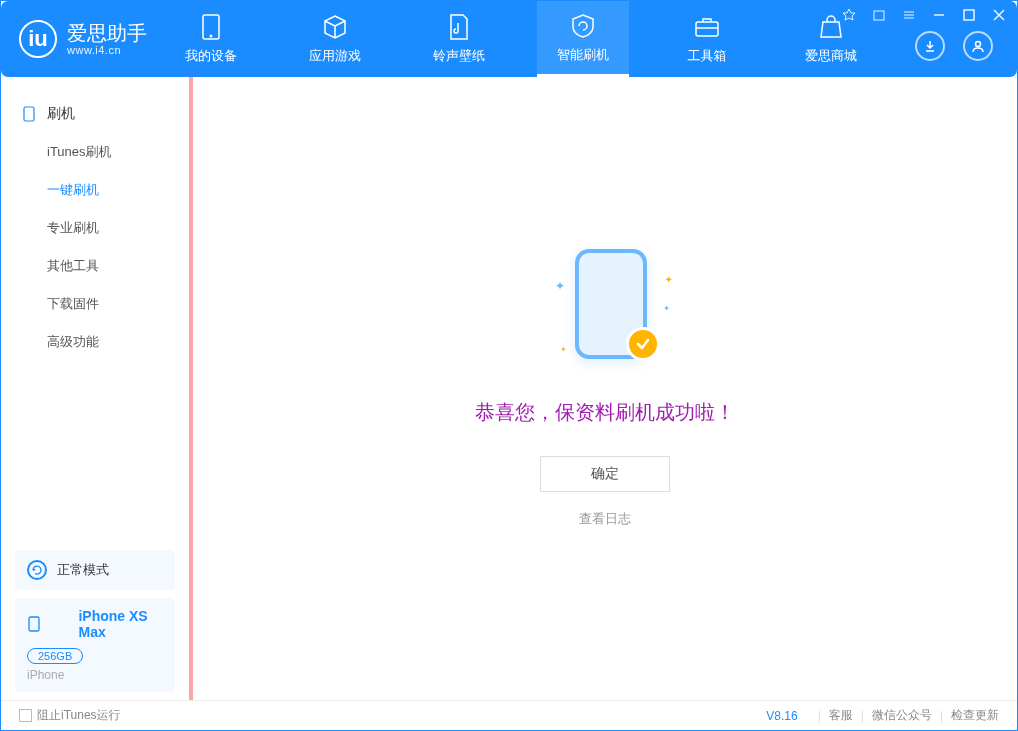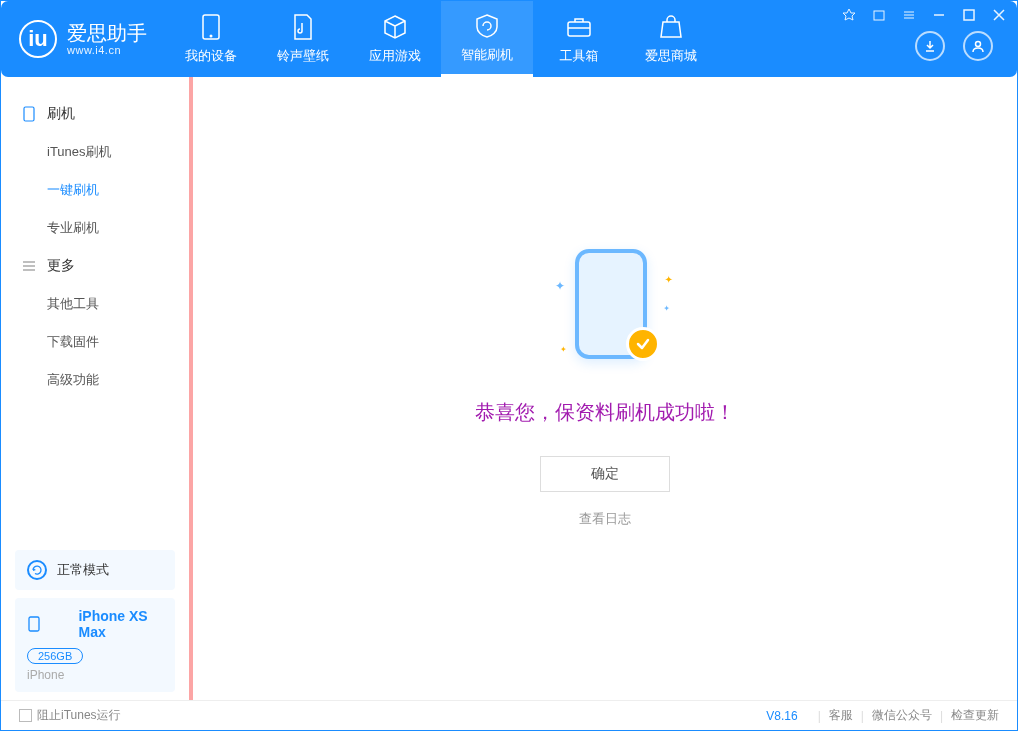--- a/index.html
+++ b/index.html
@@ -4,21 +4,21 @@
 <style>
 * { margin: 0; padding: 0; box-sizing: border-box; font-family: "Microsoft YaHei", sans-serif; }
 body { background: #fff; width: 1018px; height: 731px; border: 1px solid #1a8cff; overflow: hidden; }
 
 .titlebar { height: 76px; background: linear-gradient(90deg, #1a8cff 0%, #1a8cff 100%); display: flex; align-items: center; color: #fff; position: relative; border-radius: 7px; }
 .logo-area { display: flex; align-items: center; padding: 0 18px; }
 .logo-badge { width: 38px; height: 38px; border-radius: 50%; border: 2px solid #fff; display: flex; align-items: center; justify-content: center; font-size: 22px; font-weight: bold; margin-right: 10px; }
 .logo-text { font-size: 20px; font-weight: 400; line-height: 1.1; }
 .logo-url { font-size: 11px; opacity: 0.9; letter-spacing: 0.5px; }
 
-.nav-tabs { display: flex; height: 100%; }
+.nav-tabs { display: flex; height: 100%; gap: 32px; }
 .nav-tab { width: 92px; height: 100%; display: flex; flex-direction: column; align-items: center; justify-content: center; cursor: pointer; font-size: 13px; }
 .nav-tab.active { background: rgba(255,255,255,0.12); border-bottom: 3px solid #fff; }
 .nav-icon { width: 28px; height: 28px; margin-bottom: 6px; display: flex; align-items: center; justify-content: center; }
 
 .win-controls { position: absolute; top: 6px; right: 10px; display: flex; gap: 14px; align-items: center; }
 .win-btn { width: 16px; height: 16px; cursor: pointer; opacity: 0.9; display: flex; align-items: center; justify-content: center; }
 
 .top-right-icons { position: absolute; bottom: 16px; right: 24px; display: flex; gap: 18px; }
 .circ-btn { width: 30px; height: 30px; border: 2px solid rgba(255,255,255,0.7); border-radius: 50%; display: flex; align-items: center; justify-content: center; cursor: pointer; }
 
@@ -78,34 +78,34 @@
       <div class="nav-icon">
           <svg width="20" height="26" viewBox="0 0 20 26">
             <rect x="2" y="1" width="16" height="24" rx="2" fill="none" stroke="#fff" stroke-width="1.5"></rect>
             <circle cx="10" cy="22" r="1.5" fill="#fff"></circle>
           </svg>
         </div>
       <span>我的设备</span>
     </div>
     <div class="nav-tab">
       <div class="nav-icon">
+          <svg width="26" height="26" viewBox="0 0 26 26">
+            <path d="M13 2 L23 7 L23 19 L13 24 L3 19 L3 7 Z M3 7 L13 12 M23 7 L13 12 M13 12 L13 24" fill="none" stroke="#fff" stroke-width="1.5"></path>
+          </svg>
+        </div>
+      <span>应用游戏</span>
+    </div>
+    <div class="nav-tab">
+      <div class="nav-icon">
           <svg width="22" height="26" viewBox="0 0 22 26">
             <path d="M3 1 H15 L19 5 V25 H3 Z" fill="none" stroke="#fff" stroke-width="1.5"></path>
             <path d="M10 9 V17 A2 2 0 1 1 8 15" fill="none" stroke="#fff" stroke-width="1.5"></path>
           </svg>
         </div>
       <span>铃声壁纸</span>
-    </div>
-    <div class="nav-tab">
-      <div class="nav-icon">
-          <svg width="26" height="26" viewBox="0 0 26 26">
-            <path d="M13 2 L23 7 L23 19 L13 24 L3 19 L3 7 Z M3 7 L13 12 M23 7 L13 12 M13 12 L13 24" fill="none" stroke="#fff" stroke-width="1.5"></path>
-          </svg>
-        </div>
-      <span>应用游戏</span>
     </div>
     <div class="nav-tab active">
       <div class="nav-icon">
           <svg width="26" height="26" viewBox="0 0 26 26">
             <path d="M13 2 L23 6 V14 C23 19 18 23 13 24 C8 23 3 19 3 14 V6 Z" fill="none" stroke="#fff" stroke-width="1.5"></path>
             <path d="M9 13 A4 4 0 1 1 13 17" fill="none" stroke="#fff" stroke-width="1.5"></path>
           </svg>
         </div>
       <span>智能刷机</span>
     </div>
@@ -183,28 +183,20 @@
           <svg width="12" height="16" viewBox="0 0 12 16">
             <rect x="1" y="1" width="10" height="14" rx="1.5" fill="none" stroke="#1a8cff" stroke-width="1.2"></rect>
           </svg>
         </span>
       <span>刷机</span>
     </div>
     <div class="side-item">iTunes刷机</div>
     <div class="side-item active">一键刷机</div>
     <div class="side-item">专业刷机</div>
 
-    <div class="side-section-hdr">
-      <span class="side-ico">
-          <svg width="14" height="12" viewBox="0 0 14 12">
-            <path d="M1 2 H13 M1 6 H13 M1 10 H13" stroke="#aaa" stroke-width="1.3"></path>
-          </svg>
-        </span>
-      <span>更多</span>
-    </div>
     <div class="side-item">其他工具</div>
     <div class="side-item">下载固件</div>
     <div class="side-item">高级功能</div>
 
     <div class="spacer"></div>
 
     <div class="mode-card">
       <span class="mode-ico">
           <svg width="12" height="12" viewBox="0 0 12 12">
             <path d="M2 6 A4 4 0 1 1 4 9.5" fill="none" stroke="#1a8cff" stroke-width="1.3"></path>

